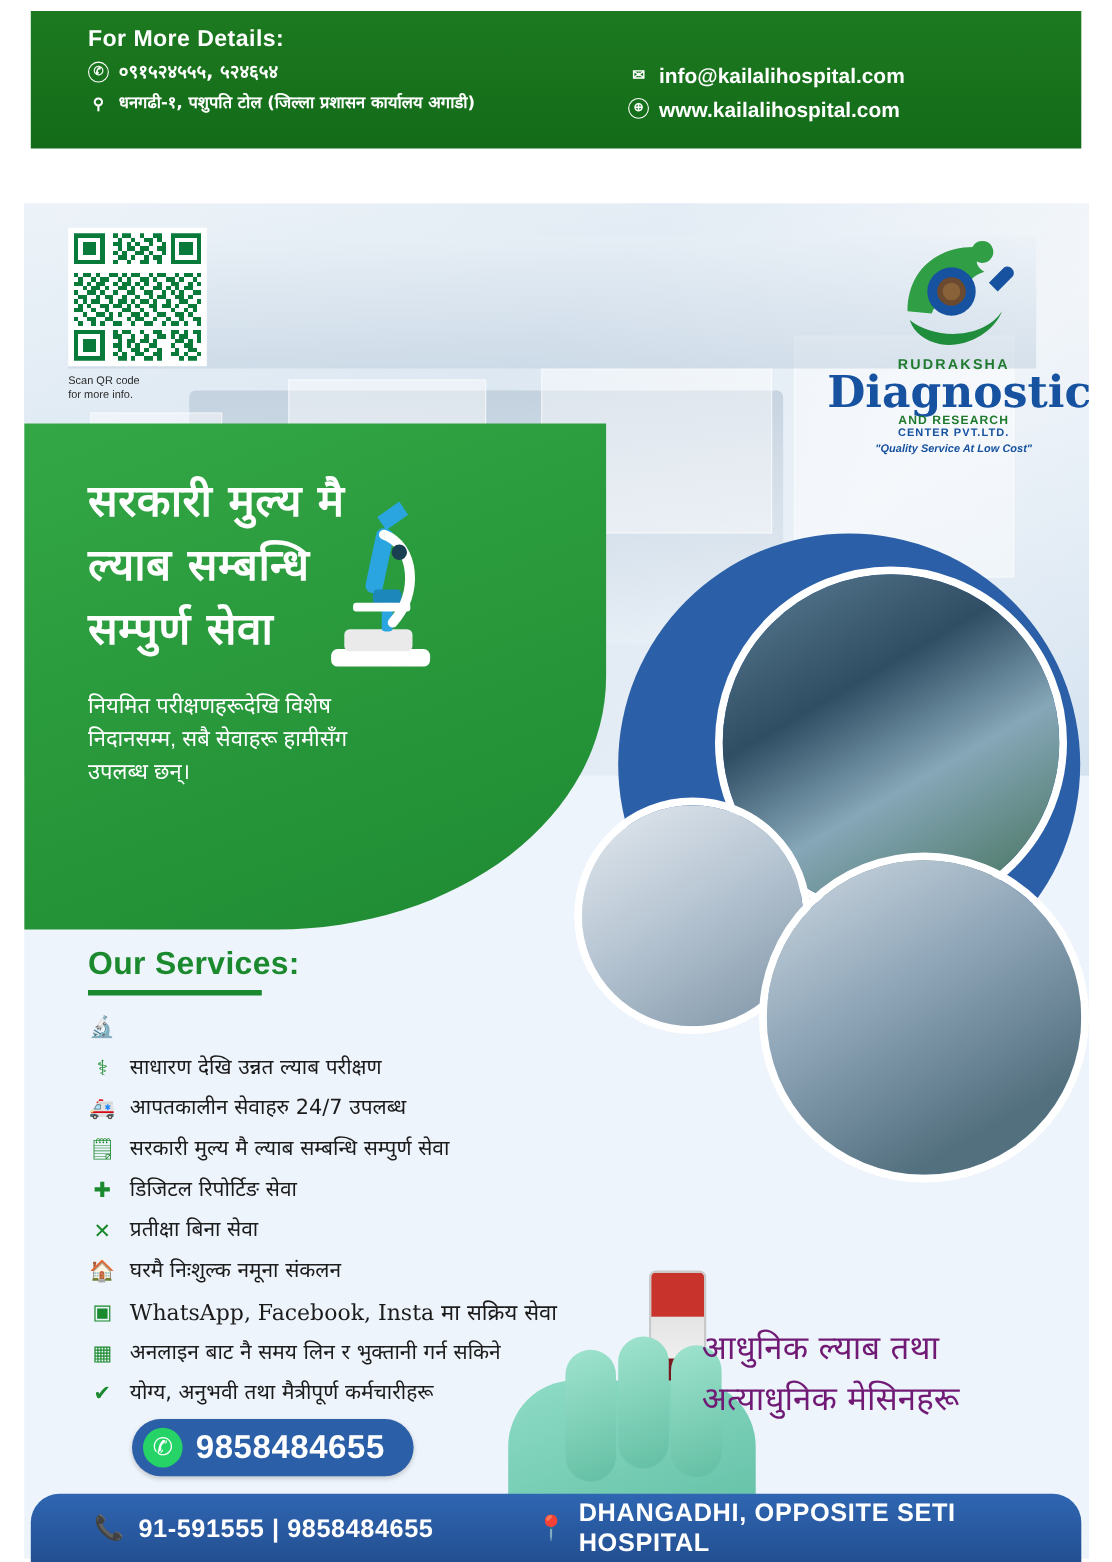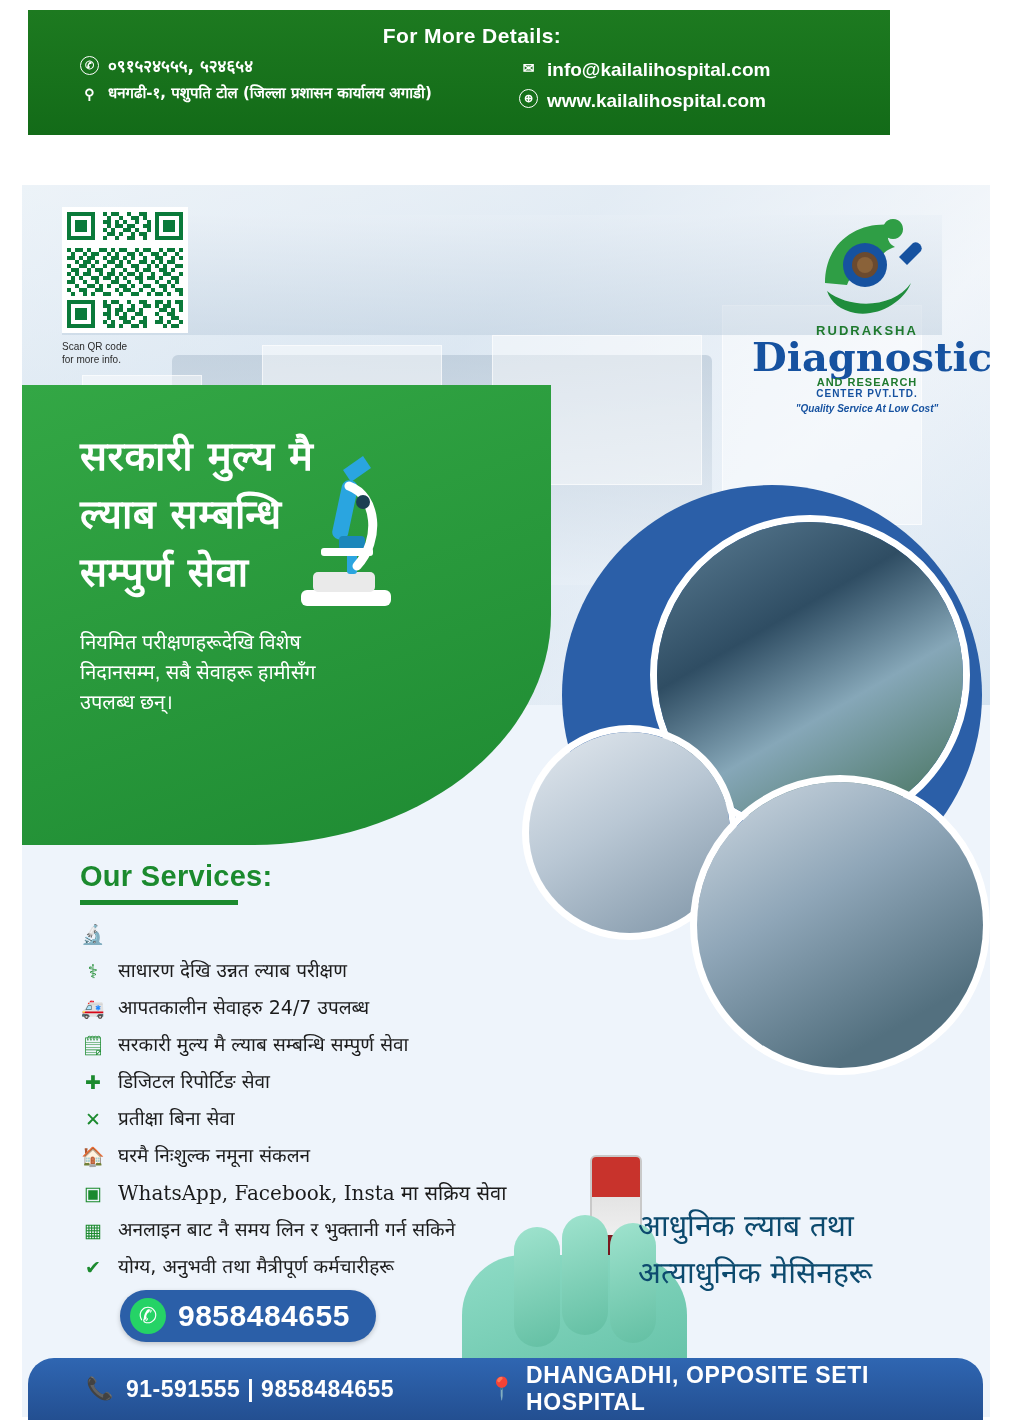--- a/index.html
+++ b/index.html
@@ -6,26 +6,25 @@
   html, body {
     width: 1011px; height: 1420px;
     background: #ffffff;
     font-family: "Liberation Sans", sans-serif;
     overflow: hidden;
   }
   .page { position: relative; width: 1011px; height: 1420px; background:#fff; }
 
   
   .topbar {
-    position: absolute; left: 28px; top: 10px; width: 862px; height: 125px;
+    position: absolute; left: 28px; top: 10px; width: 955px; height: 125px;
     background: #1e7a1e;
     background: linear-gradient(180deg,#1d7a20 0%, #136b18 100%);
     color: #fff;
     padding: 14px 26px 0 52px;
-    text-align: center;
   }
   .topbar .heading {
     font-size: 21px; font-weight: bold; letter-spacing: .4px; margin-bottom: 8px;
   }
   .topbar .cols { display: flex; justify-content: space-between; }
   .topbar .left-col { width: 52%; }
   .topbar .right-col { width: 44%; padding-top: 2px; }
   .topbar .line {
     display: flex; align-items: flex-start; gap: 9px;
     font-size: 17px; font-weight: bold; margin-bottom: 7px; line-height: 1.25;
@@ -188,21 +187,21 @@
   .tube .cap { position:absolute; left:0; top:0; width:100%; height: 40px; background:#c8332c; }
   .tube .blood {
     position:absolute; left:0; bottom:0; width:100%; height: 118px;
     background: linear-gradient(180deg,#7d1a20,#4b0d12); border-radius: 0 0 24px 24px;
   }
 
   
   .right-head {
     position: absolute; right: 22px; top: 1018px; width: 330px; text-align: left;
     font-family: "DejaVu Sans", sans-serif; font-size: 30px; line-height: 1.55;
-    color: #0c4a6e; font-weight: 500;
+    color: #701a75; font-weight: 500;
   }
 
   
   .bottombar {
     position: absolute; left: 28px; bottom: 0px; width: 955px; height: 62px;
     background: #2b5fa8;
     background: linear-gradient(180deg,#2f66b2,#234f91);
     color:#fff; display:flex; align-items:center;
     border-top-left-radius: 26px; border-top-right-radius: 26px;
   }

